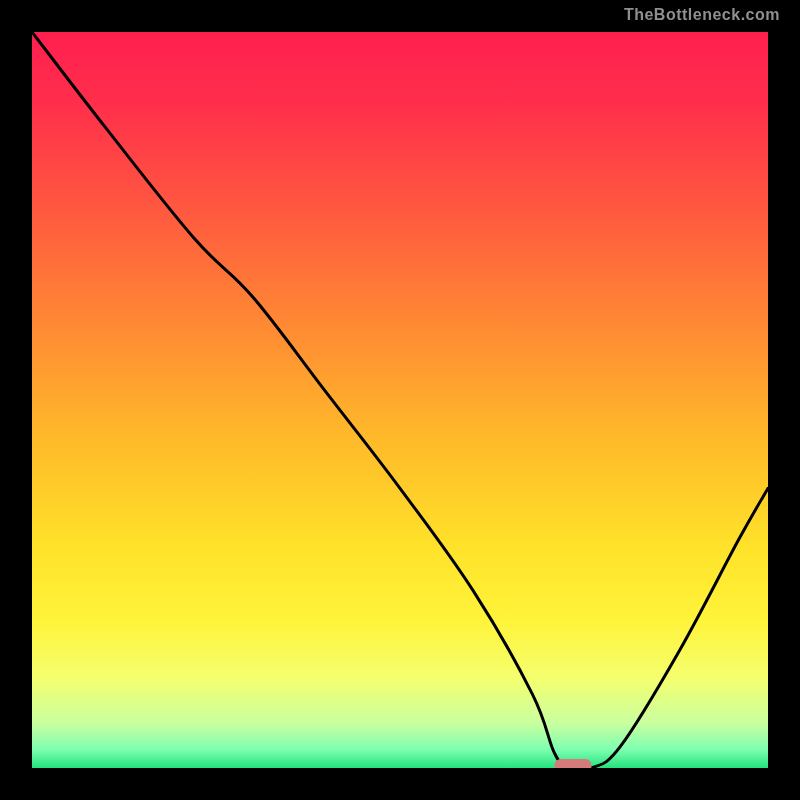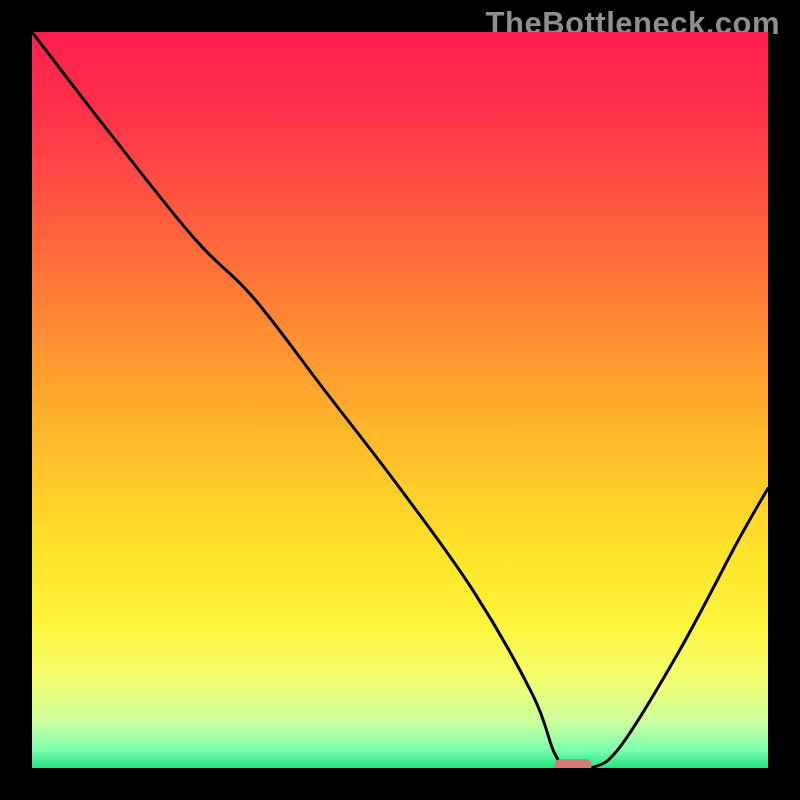--- a/index.html
+++ b/index.html
@@ -24,21 +24,21 @@
     top: 0;
     width: 736px;
     height: 736px;
     overflow: hidden;
   }
   .watermark {
     position: absolute;
     top: 6px;
     right: 20px;
     font-family: Arial, Helvetica, sans-serif;
-    font-size: 31px;
+    font-size: 16px;
     font-weight: 600;
     color: #8f8f8f;
     letter-spacing: 0.5px;
   }
 </style>
 </head>
 <body>
 
 <div class="watermark">TheBottleneck.com</div>
 

